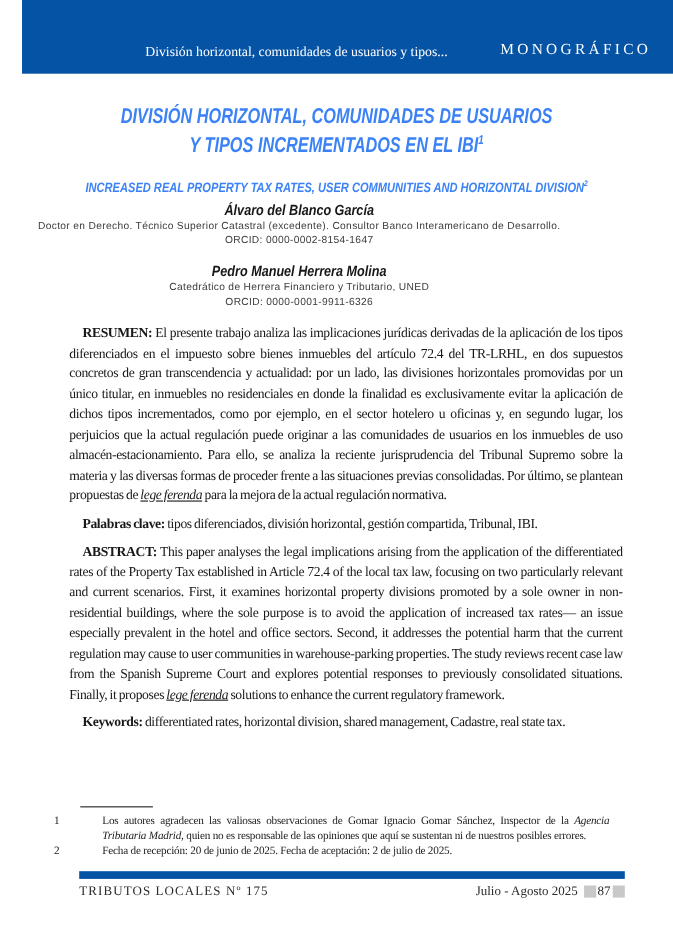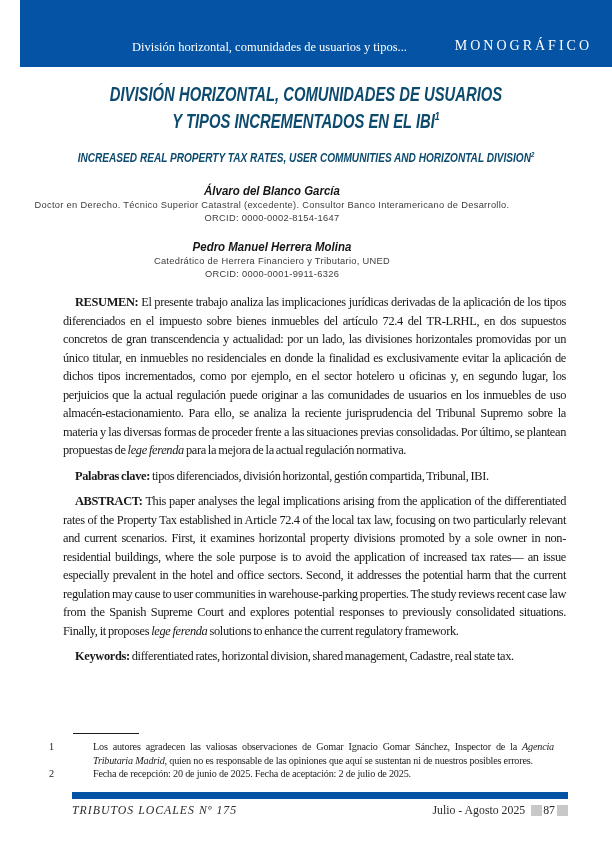--- a/index.html
+++ b/index.html
@@ -12,21 +12,21 @@
   .banner {
     position:absolute; top:0; left:0; width:612px; height:67px;
     background:#0553a4; box-sizing:border-box;
     display:flex; align-items:flex-end; justify-content:space-between;
     padding:0 40px 13px 112px; color:#ffffff;margin-left:20px;
   }
   .running-title { font-size:12.5px; line-height:14px; }
   .section-label { font-size:14px; letter-spacing:3px; line-height:17px; font-weight:400; }
 
   
-  .title-block { position:absolute; top:84px; left:0; width:612px; text-align:center; color:#0c4a6e; }
+  .title-block { position:absolute; top:96px; left:0; width:612px; text-align:center; color:#3b82f6; }
   .title-line {
     font-family:"Liberation Sans", sans-serif; font-weight:bold; font-style:italic;
     font-size:19.5px; line-height:21px; transform:scaleX(0.76); transform-origin:50% 50%;
     white-space:nowrap;
   }
   .title-line sup, .subtitle sup { font-size:60%; vertical-align:super; }
   .subtitle {
     margin-top:16px;
     font-family:"Liberation Sans", sans-serif; font-weight:bold; font-style:italic;
     font-size:12.3px; line-height:14px; transform:scaleX(0.82); transform-origin:50% 50%;
@@ -47,40 +47,40 @@
   }
 
   
   .text-column {
     position:absolute; top:293px; left:63px; width:503px;
     text-align:justify; font-size:12.4px; line-height:18.5px;
     letter-spacing:-0.35px; word-spacing:-0.7px; color:#181818;
   }
   .text-column p { margin:0 0 7px 0; text-indent:12px; }
   .text-column b { font-weight:bold;margin-top:44px; }
-  .text-column i { font-style:italic; }
+  .text-column i { font-style:italic;text-decoration:underline; }
 
   
   .footnote-area {
     position:absolute; top:733px; left:49px; width:520px;
     font-size:10.2px; line-height:13.5px; letter-spacing:-0.2px; color:#1c1c1c;
   }
   .footnote-rule { width:66px; border-top:1px solid #1c1c1c; margin:0 0 6px 24px; }
   .footnote { position:relative; padding-left:44px; width:505px; box-sizing:border-box; text-align:justify; }
   .footnote-number { position:absolute; left:0; top:0; }
   .footnote i { font-style:italic; }
 
   
   .footer-bar { position:absolute; top:792px; left:72px; width:496px; height:7px; background:#0553a4; }
   .footer {
     position:absolute; top:803px; left:72px; width:496px;
     display:flex; justify-content:space-between; align-items:center;
     font-size:11.8px; color:#2b2b2b;
   }
-  .footer-journal { letter-spacing:1px;font-style:italic; }
+  .footer-journal { letter-spacing:1px; }
   .footer-issue { display:flex; align-items:center; }
   .page-marker { display:inline-block; width:11px; height:11px; background:#c8c8c8; }
   .page-marker.before { margin:0 1px 0 6px; }
   .page-marker.after { margin-left:2px; }
 </style>
 </head>
 <body>
 
 <div class="page">
 

